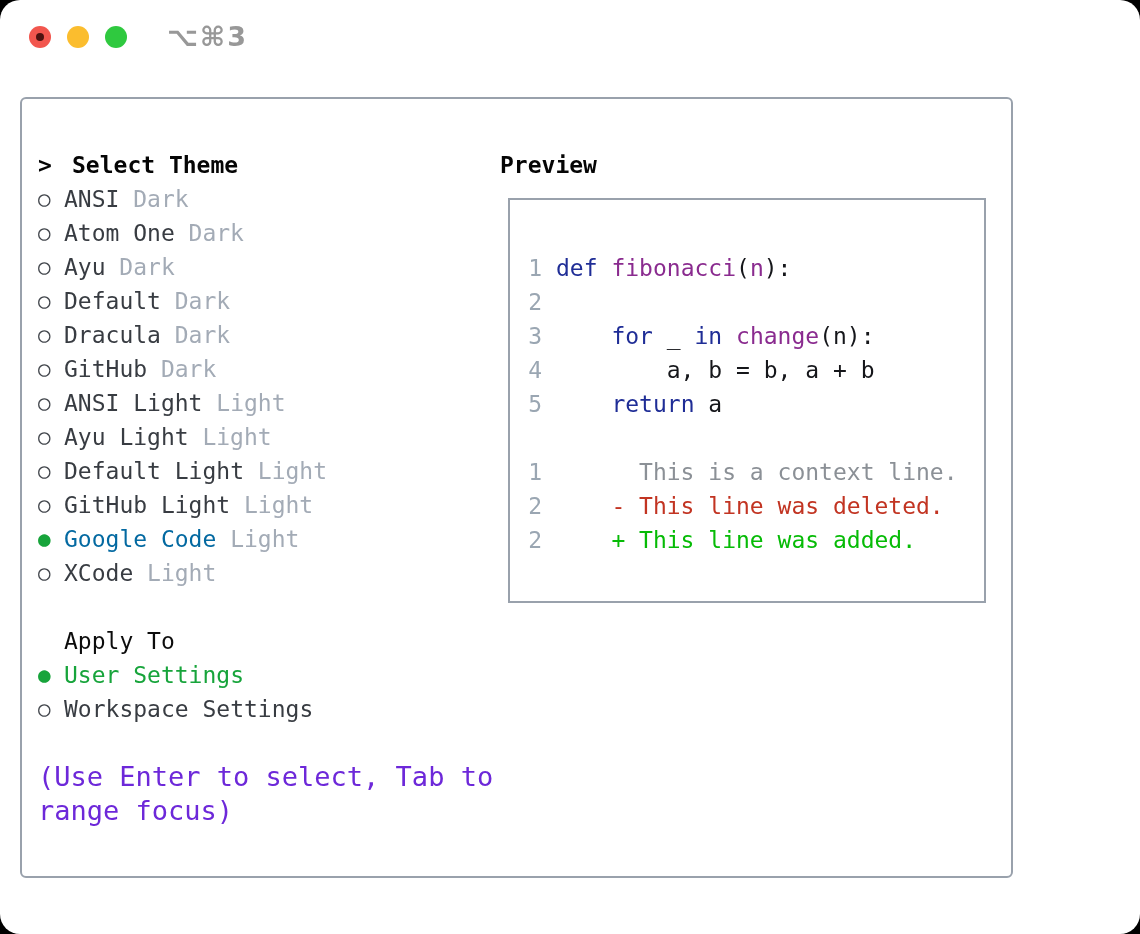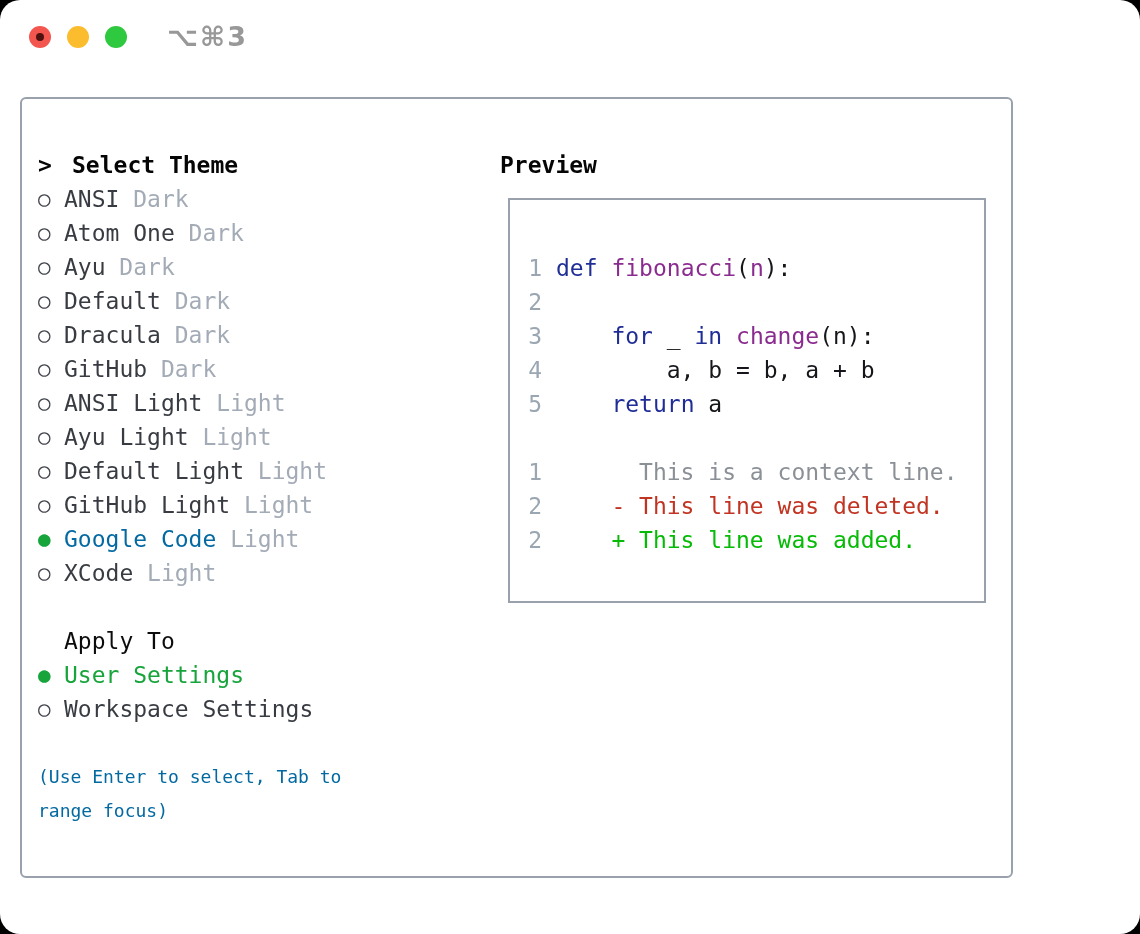--- a/index.html
+++ b/index.html
@@ -39,21 +39,21 @@
     border:2px solid #99a1ac;border-radius:6px;background:#fff;
   }
   .row{height:34px;display:flex;align-items:center;font-size:23px;color:#383c42;}
   .left-col{position:absolute;left:16px;top:49px;}
   .marker{display:inline-block;width:26px;flex:0 0 26px;color:#43474d;font-size:21px;}
   .hdr-cursor{display:inline-block;width:26px;flex:0 0 26px;font-weight:bold;color:#050505;font-size:23px;}
   .bold-label{font-weight:bold;color:#050505;margin-left:8px;}
   .item-name{margin-right:13.8px;white-space:pre;}
   .blank-row{height:34px;}
   .hint{
-    font-size:18px;line-height:34px;color:#0369a1;white-space:pre;
+    font-size:27px;line-height:34px;color:#6d28d9;white-space:pre;
   }
   
   .preview-header{
     position:absolute;left:478px;top:49px;height:34px;display:flex;align-items:center;
     font-size:23px;font-weight:bold;color:#050505;
   }
   .preview-box{
     position:absolute;left:486px;top:99px;width:478px;height:405px;
     box-sizing:border-box;border:2px solid #99a1ac;background:#fff;
     overflow:hidden;

